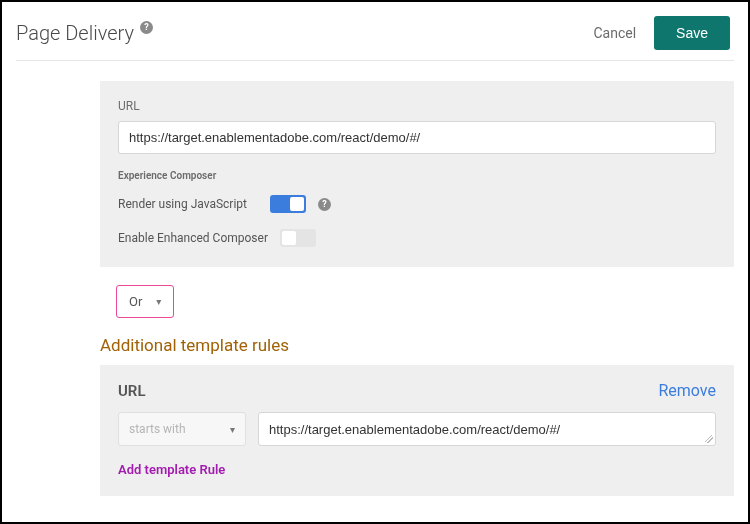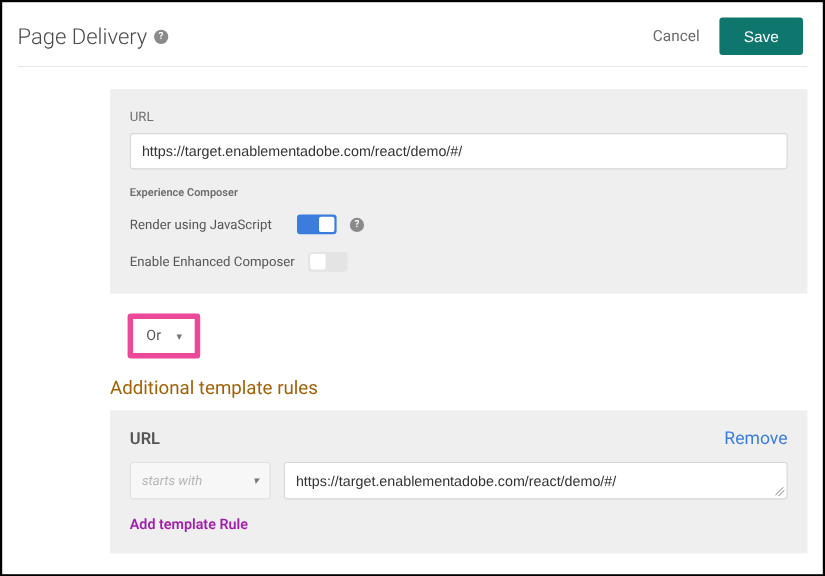--- a/index.html
+++ b/index.html
@@ -14,21 +14,21 @@
     overflow: hidden;
   }
   .header {
     display: flex;
     align-items: center;
     justify-content: space-between;
     padding: 14px 18px 10px 14px;
   }
   .title-wrap {
     display: flex;
-    align-items: center;
+    align-items: flex-start;
     gap: 6px;
   }
   .page-title {
     font-size: 20px;
     font-weight: 300;
     color: #4a4a4a;
   }
   .help-icon {
     display: inline-flex;
     align-items: center;
@@ -128,21 +128,21 @@
   .toggle.off .knob { left: 2px; }
   .operator-row {
     margin-left: 100px;
     margin-top: 18px;
     margin-bottom: 14px;
   }
   .operator-select {
     display: inline-flex;
     align-items: center;
     gap: 14px;
-    border: 5px solid #ec4899;
+    border: 1px solid #ec4899;
     background: #fff;
     border-radius: 3px;
     padding: 8px 12px;
     font-size: 13px;
     color: #555;
     cursor: pointer;
   }
   .chevron {
     font-size: 10px;
     color: #777;
@@ -185,21 +185,20 @@
     align-items: center;
     justify-content: space-between;
     border: 1px solid #e0e0e0;
     background: #f7f7f7;
     border-radius: 3px;
     padding: 0 10px;
     font-size: 12px;
     color: #b5b5b5;
     width: 128px;
     height: 34px;
-    font-style: italic;
   }
   .rule-input-wrap {
     flex: 1;
     position: relative;
   }
   .rule-input {
     width: 100%;
     height: 34px;
     padding: 8px 10px;
     border: 1px solid #d6d6d6;

